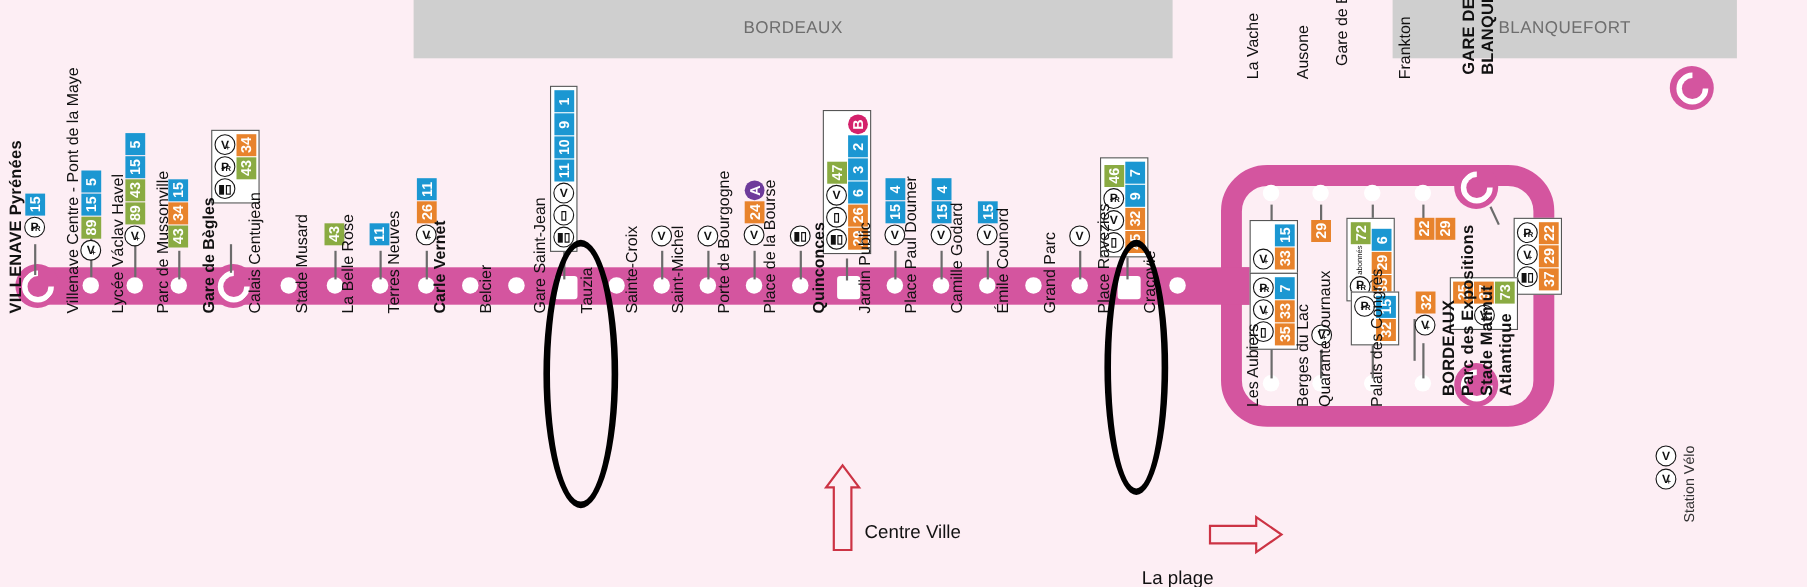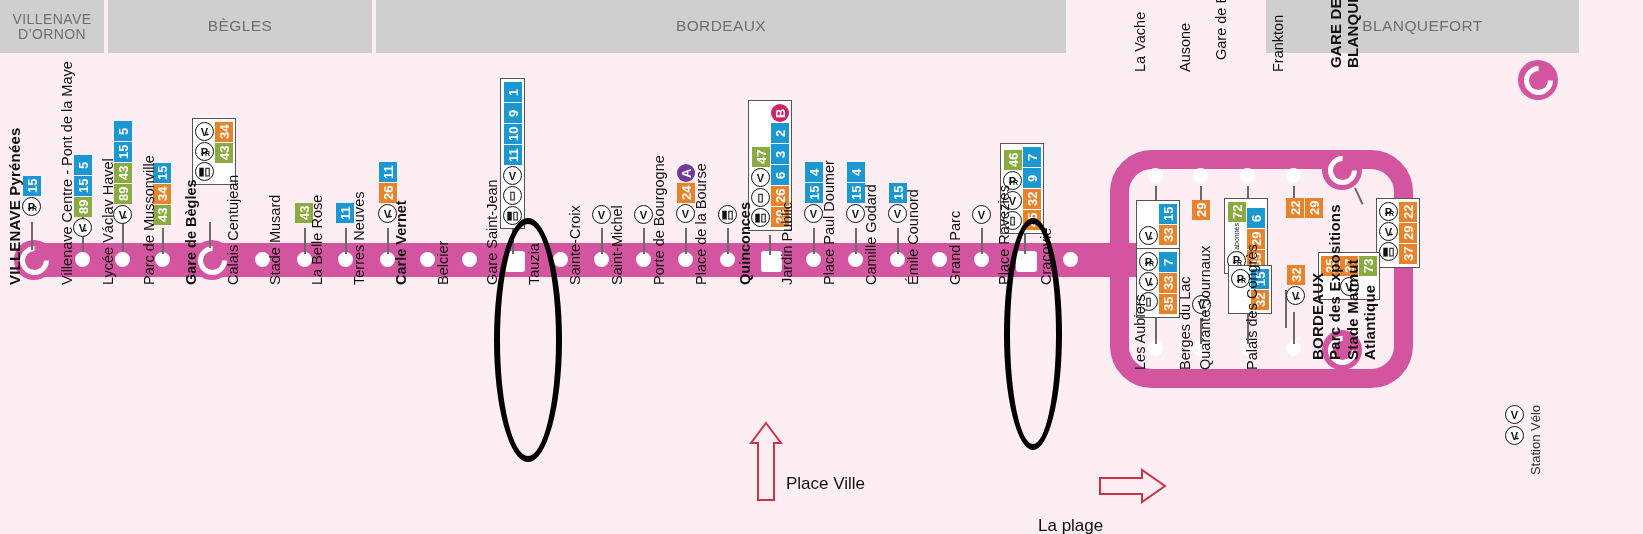--- a/index.html
+++ b/index.html
@@ -113,26 +113,20 @@
     writing-mode:vertical-rl;transform:rotate(180deg);
   }
   svg.ov{position:absolute;left:0;top:0;width:1643px;height:534px;pointer-events:none;}
 </style>
 </head>
 <body>
 
 <div id="map">
 
   <div class="muni-bar">
-    <div class="muni small" style="left:0;width:104px;">
-      <span><span>VILLENAVE</span><br><span>D’ORNON</span></span>
-    </div>
-    <div class="muni" style="left:108px;width:264px;">
-      <span>BÈGLES</span>
-    </div>
     <div class="muni" style="left:376px;width:690px;">
       <span>BORDEAUX</span>
     </div>
     <div class="muni" style="left:1266px;width:313px;">
       <span>BLANQUEFORT</span>
     </div>
   </div>
 
   <div class="trunk" style="left:24px;top:243px;width:1120px;height:34px;"></div>
 
@@ -478,21 +472,21 @@
   <div class="ellipse" style="left:494px;top:218px;width:56px;height:232px;"></div>
   <div class="ellipse" style="left:1004px;top:218px;width:46px;height:220px;"></div>
 
   <svg class="ov" viewBox="0 0 1643 534">
 
     <polygon points="766,423 781,443 774,443 774,500 758,500 758,443 751,443" fill="none" stroke="#cc3344" stroke-width="2"></polygon>
 
     <polygon points="1100,478 1142,478 1142,470 1165,486 1142,502 1142,494 1100,494" fill="none" stroke="#cc3344" stroke-width="2"></polygon>
   </svg>
 
-  <div class="anno-text" style="left:786px;top:474px;">Place Ville</div>
+  <div class="anno-text" style="left:786px;top:474px;">Centre Ville</div>
   <div class="anno-text" style="left:1038px;top:472px;margin-top:44px;">La plage</div>
 
   <div class="badgecol" style="left:1505px;top:405px;gap:2px;">
     <div class="icon">V</div>
     <div class="icon">V<span class="sub" style="bottom:2px;right:4px;">+</span></div>
   </div>
   <div class="legend-text" style="left:1528px;top:405px;">Station Vélo</div>
 
 </div>
 

